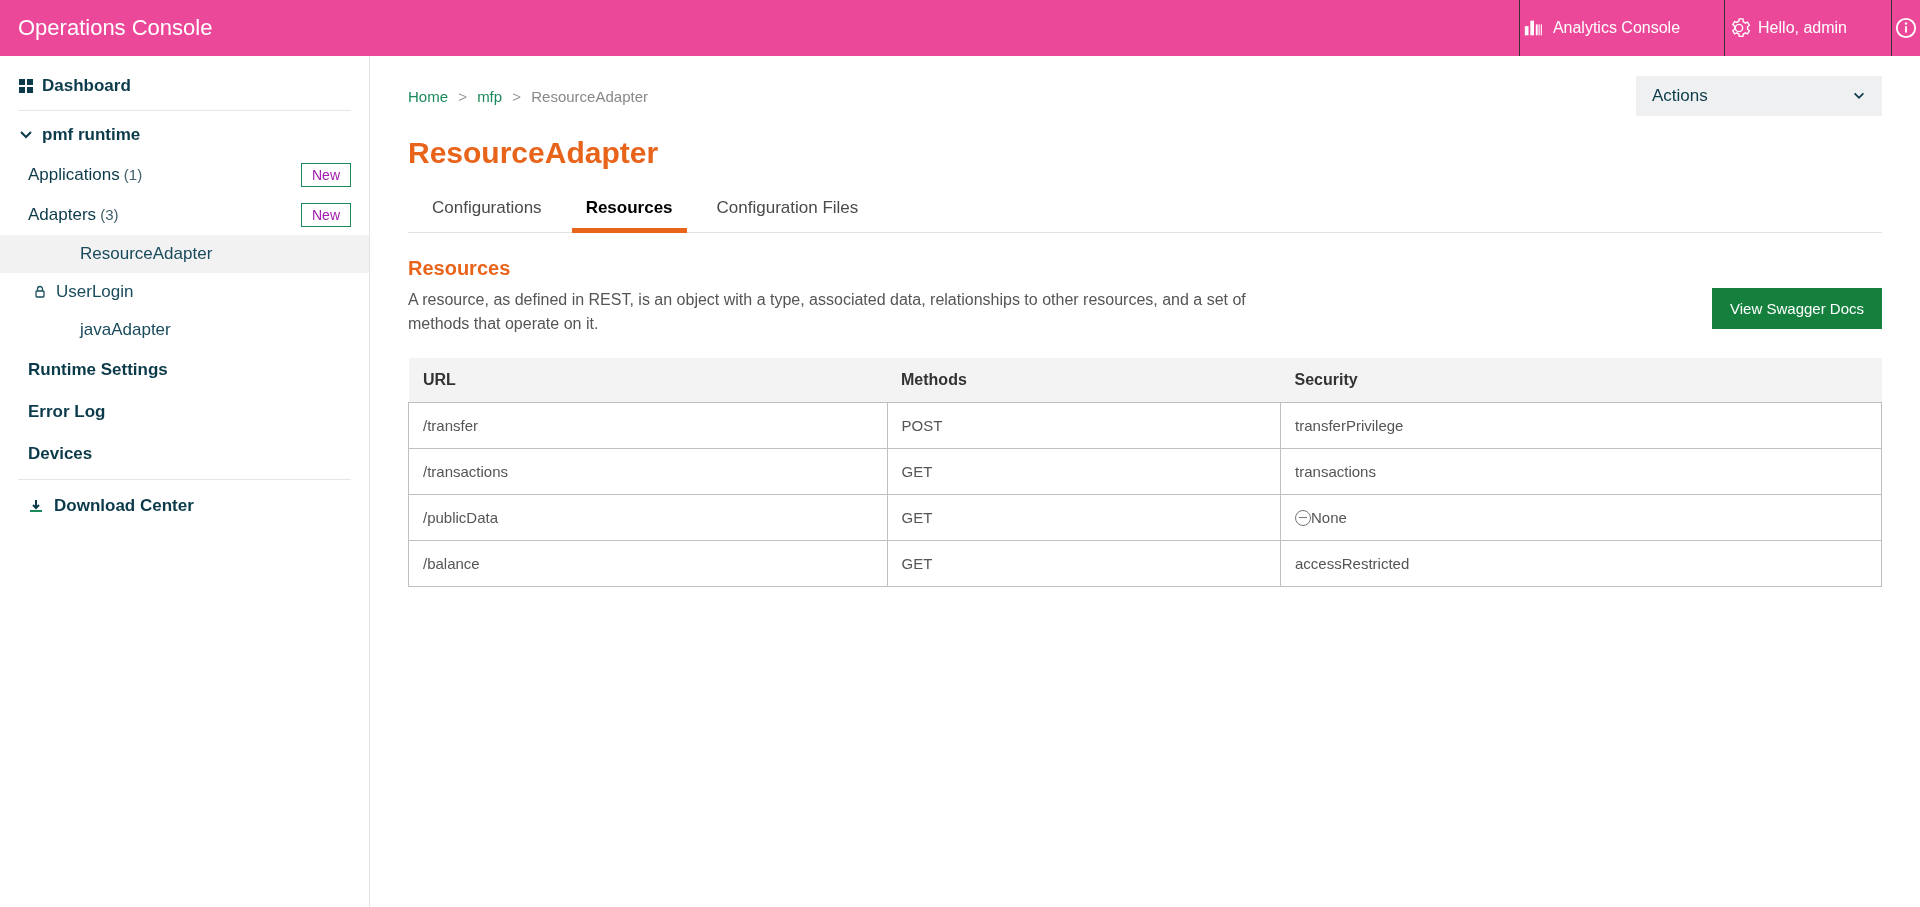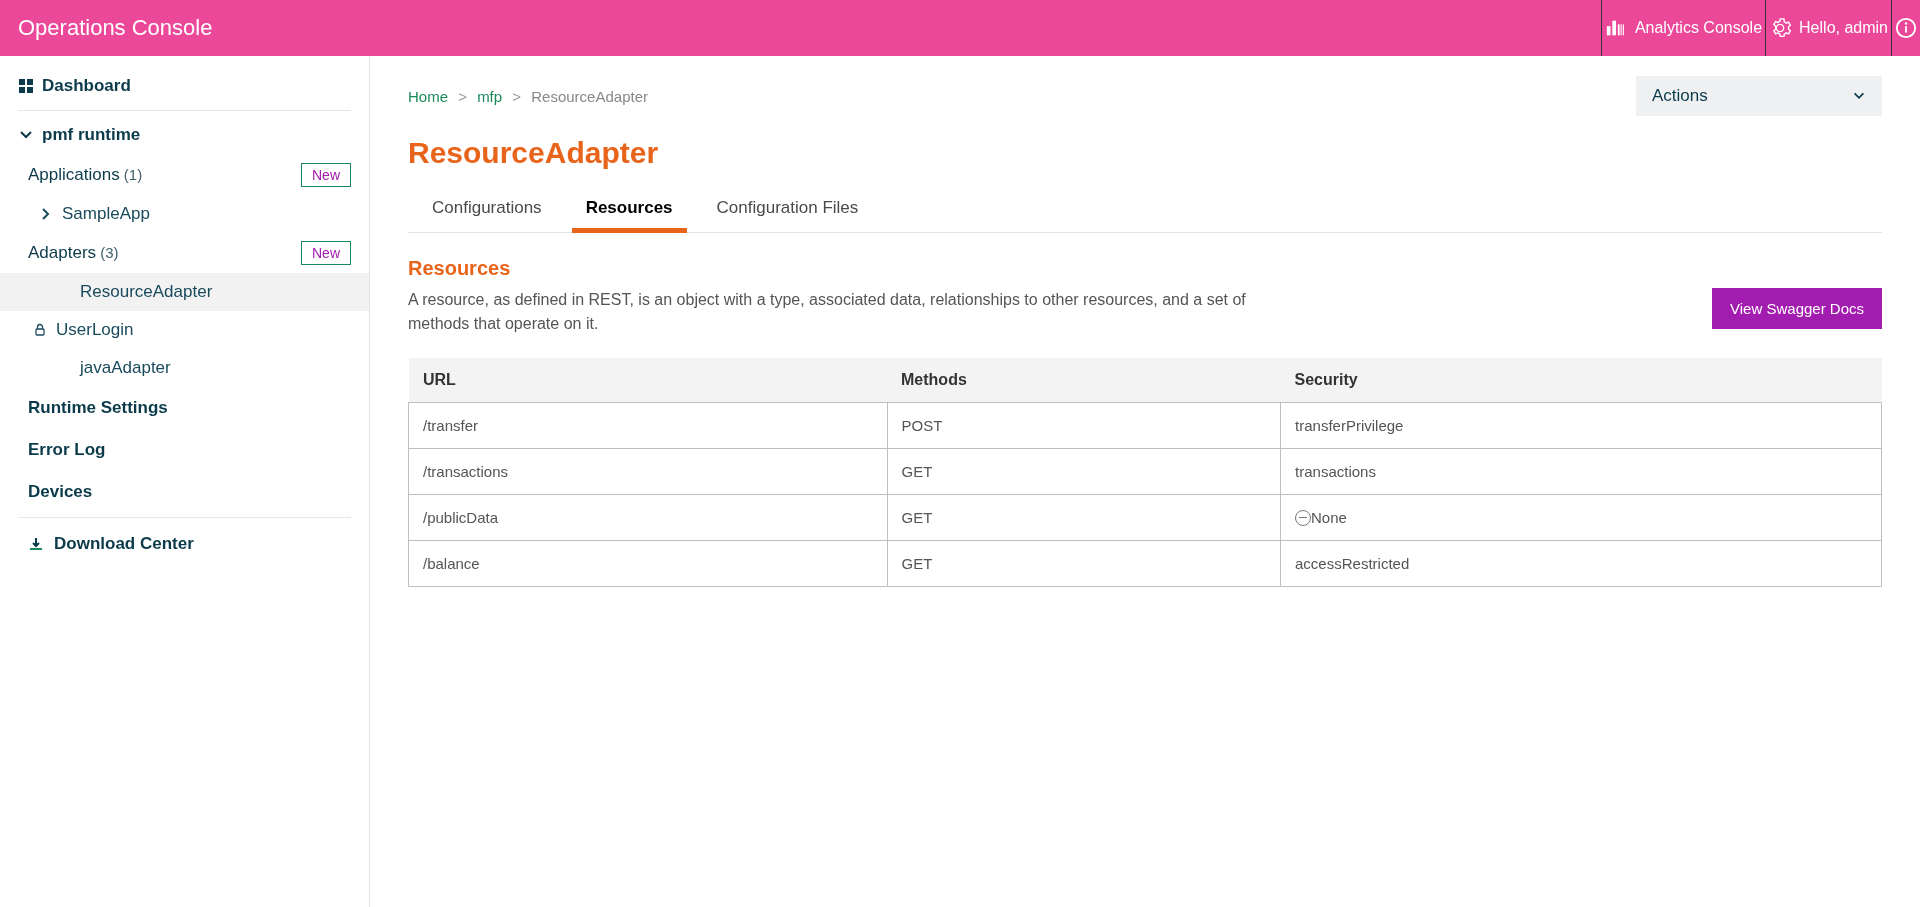--- a/index.html
+++ b/index.html
@@ -1,20 +1,20 @@
 <!DOCTYPE html>
 <html><head>
 <meta charset="utf-8">
 <style>
   * { box-sizing: border-box; margin: 0; padding: 0; }
   body { font-family: "Helvetica Neue", Arial, sans-serif; background: #fff; color: #333; font-size: 15px; }
   .header { background: #ec4899; color: #fff; display: flex; align-items: center; height: 56px; }
   .header-title { font-size: 22px; font-weight: 400; padding: 0 18px; flex: 0 0 auto; }
   .header-spacer { flex: 1; }
-  .header-item { display: flex; align-items: center; gap: 8px; padding: 0 3px; height: 100%; border-left: 1px solid #333; cursor: pointer; }
+  .header-item { display: flex; align-items: center; gap: 8px; padding: 0 3px; height: 100%; border-left: 1px solid #333; cursor: pointer; margin-left: 41px; }
   .header-item svg { width: 22px; height: 22px; fill: #fff; }
   .header-item span { font-size: 16px; }
   .layout { display: flex; min-height: calc(100vh - 56px); }
   .sidebar { width: 370px; border-right: 1px solid #e3e3e3; padding: 10px 0; background: #fff; }
   .side-section { padding: 0 18px; }
   .side-row { display: flex; align-items: center; padding: 10px 0; color: #0b3a4a; font-weight: 700; font-size: 17px; cursor: pointer; }
   .side-row .icon-slot { width: 24px; display: flex; align-items: center; justify-content: flex-start; }
   .side-sep { height: 1px; background: #e6e6e6; margin: 4px 18px; }
   .side-label-row { display: flex; align-items: center; justify-content: space-between; padding: 8px 18px 8px 18px; }
   .side-label-row .lbl { color: #0b3a4a; font-weight: 400; font-size: 17px; }
@@ -32,21 +32,21 @@
   .breadcrumb .sep { color: #999; padding: 0 6px; }
   .actions-btn { display: flex; align-items: center; justify-content: space-between; background: #eef0f1; color: #0b3a4a; padding: 10px 16px; width: 246px; font-size: 17px; cursor: pointer; border: none; }
   .page-title { color: #e8641b; font-size: 30px; font-weight: 700; margin: 20px 0 18px; }
   .tabs { display: flex; border-bottom: 1px solid #e3e3e3; gap: 36px; padding: 0 20px; }
   .tab { padding: 10px 4px 14px; color: #4a4a4a; font-size: 17px; cursor: pointer; position: relative; }
   .tab.active { color: #000; font-weight: 700; }
   .tab.active::after { content: ""; position: absolute; left: -10px; right: -10px; bottom: -1px; height: 5px; background: #e8641b; }
   .section-title { color: #e8641b; font-size: 20px; font-weight: 700; margin: 24px 0 8px; }
   .section-row { display: flex; justify-content: space-between; align-items: flex-start; gap: 24px; }
   .section-desc { color: #555; font-size: 16px; line-height: 1.5; max-width: 850px; }
-  .btn-swagger { background: #a21caf; color: #fff; border: none; padding: 12px 18px; font-size: 15px; cursor: pointer; flex-shrink: 0; }
+  .btn-swagger { background: #15803d; color: #fff; border: none; padding: 12px 18px; font-size: 15px; cursor: pointer; flex-shrink: 0; }
   table.res { width: 100%; border-collapse: collapse; margin-top: 22px; }
   table.res thead th { background: #f3f3f3; text-align: left; padding: 13px 14px; font-size: 16px; font-weight: 700; color: #333; border-bottom: 1px solid #bfbfbf; }
   table.res tbody td { padding: 14px; font-size: 15px; color: #555; border: 1px solid #bfbfbf; border-top: none; }
   table.res thead th:first-child { border-left: 1px solid transparent; }
   table.res thead th:last-child { border-right: 1px solid transparent; }
   table.res tbody tr:first-child td { border-top: 1px solid #bfbfbf; }
   .sec-cell { display: flex; align-items: center; gap: 0; }
   .none-icon { width: 16px; height: 16px; border: 1.5px solid #777; border-radius: 50%; display: inline-flex; align-items: center; justify-content: center; }
   .none-icon::after { content: ""; width: 8px; height: 1.5px; background: #777; }
   svg.sm { width: 16px; height: 16px; }
@@ -109,30 +109,20 @@
       </div>
     </div>
 
     <div class="side-label-row">
       <span style="padding-left:10px;">
         <span class="lbl">Applications</span>
         <span class="count">(1)</span>
       </span>
       <button class="btn-new">New</button>
     </div>
-    <div id="app-items">
-        <div class="side-item">
-          <span class="chev">
-            <svg class="sm" viewBox="0 0 16 16">
-              <path d="M5 3l5 5-5 5" fill="none" stroke="#1a4b5c" stroke-width="2"></path>
-            </svg>
-          </span>
-          <span>SampleApp</span>
-        </div>
-      </div>
 
     <div class="side-label-row">
       <span style="padding-left:10px;">
         <span class="lbl">Adapters</span>
         <span class="count">(3)</span>
       </span>
       <button class="btn-new">New</button>
     </div>
     <div id="adapter-items">
         <div class="side-item active" style="padding-left: 56px;">

